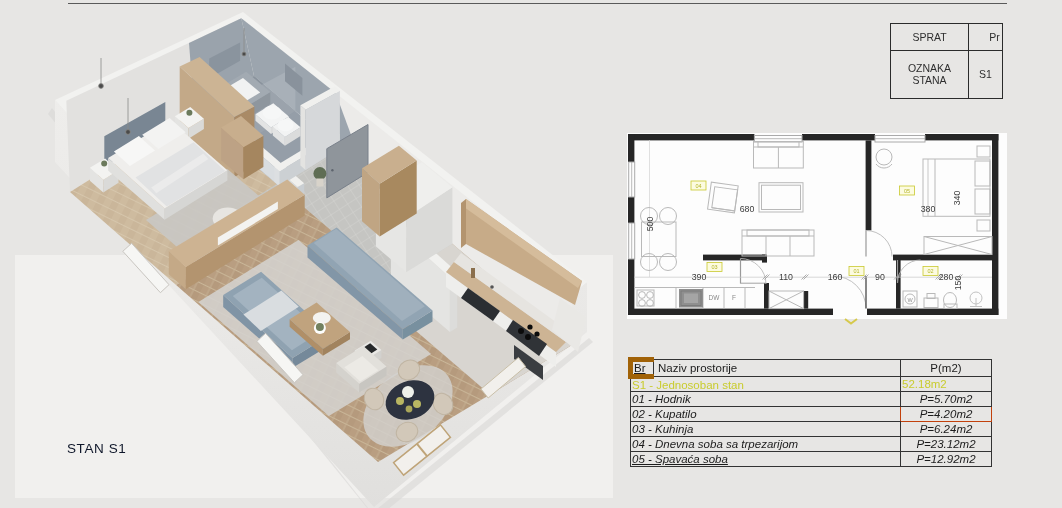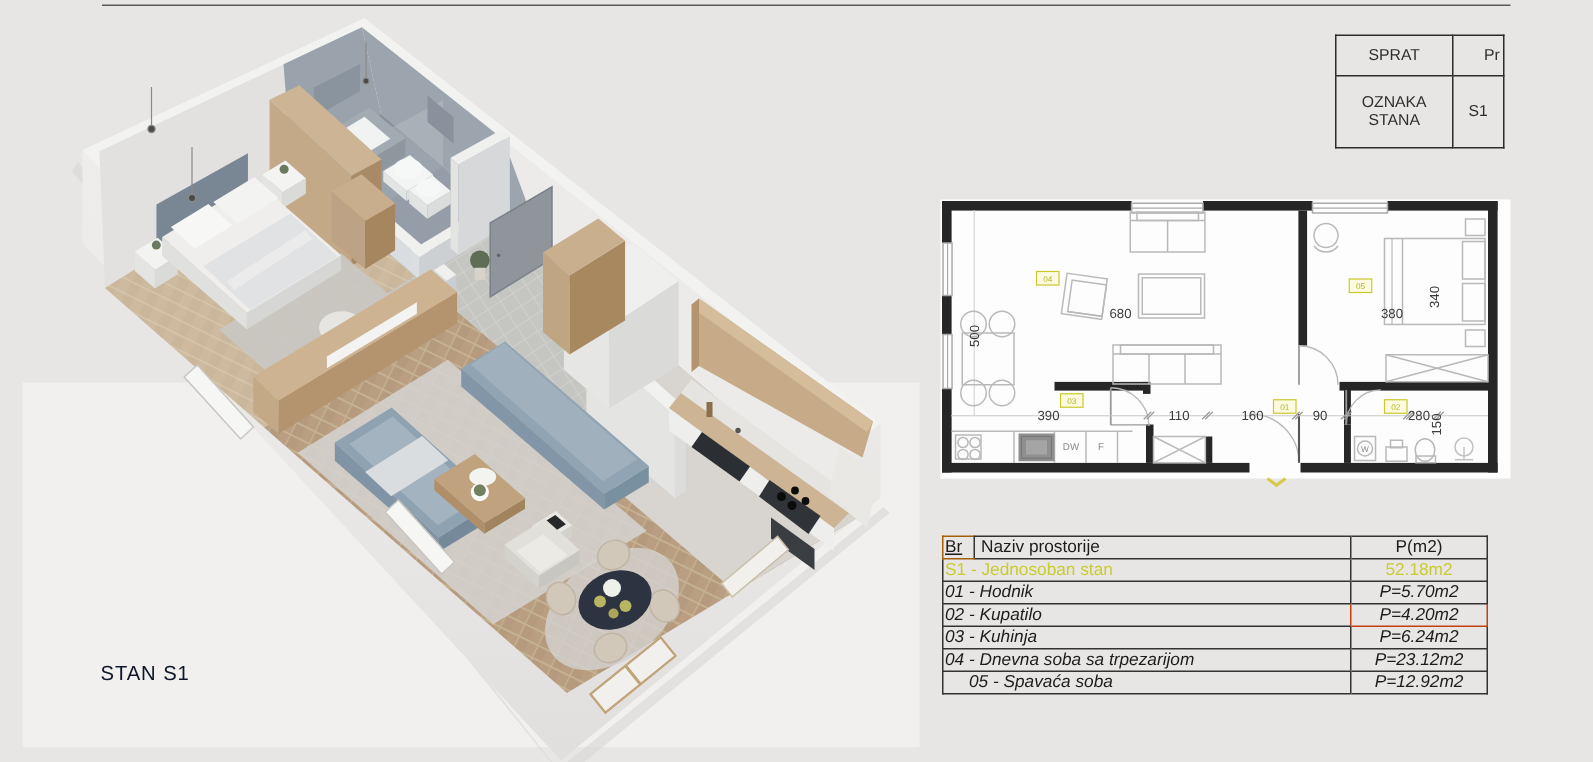--- a/index.html
+++ b/index.html
@@ -439,42 +439,42 @@
   <tr>
         <td style="border:1.6px solid #2b2b2b;">OZNAKA<br>STANA</td>
         <td style="border:1.6px solid #2b2b2b;">S1</td>
       </tr>
 </tbody>
   </table>
 
 <table class="abs" style="left:628px;top:357px;width:364px;border-collapse:collapse;font-size:11.5px;color:#1c1c1c;">
   <tbody>
       <tr style="height:12px;">
-        <td style="border:1px solid #a16207;border-right:1px solid #333;width:18px;padding:0 1px;text-decoration:underline;">Br</td>
+        <td style="border:5px solid #a16207;border-right:1px solid #333;width:18px;padding:0 1px;text-decoration:underline;">Br</td>
         <td style="border-top:1px solid #333;border-bottom:1px solid #333;padding:0 4px;">Naziv prostorije</td>
         <td style="border:1px solid #333;width:88px;text-align:center;">P(m2)</td>
       </tr>
   <tr style="height:14.4px;color:#c9cc2e;">
         <td colspan="2" style="border:1px solid #333;border-right:none;padding:0 1px;">S1 - Jednosoban stan</td>
-        <td style="border:1px solid #333;text-align:center;">52.18m2</td>
+        <td style="border:1px solid #333;">52.18m2</td>
       </tr>
   <tr style="height:14.4px;font-style:italic;">
         <td colspan="2" style="border:1px solid #333;border-right:none;padding:0 1px;">01 - Hodnik</td>
         <td style="border:1px solid #333;text-align:center;">P=5.70m2</td>
       </tr>
   <tr style="height:14px;font-style:italic;">
         <td colspan="2" style="border:1px solid #333;border-right:none;padding:0 1px;">02 - Kupatilo</td>
         <td style="border:1px solid #c2410c;text-align:center;">P=4.20m2</td>
       </tr>
   <tr style="height:14.4px;font-style:italic;">
         <td colspan="2" style="border:1px solid #333;border-right:none;padding:0 1px;">03 - Kuhinja</td>
         <td style="border:1px solid #333;text-align:center;">P=6.24m2</td>
       </tr>
   <tr style="height:14.4px;font-style:italic;">
         <td colspan="2" style="border:1px solid #333;border-right:none;padding:0 1px;">04 - Dnevna soba sa trpezarijom</td>
         <td style="border:1px solid #333;text-align:center;">P=23.12m2</td>
       </tr>
   <tr style="height:14.4px;font-style:italic;">
-        <td colspan="2" style="border:1px solid #333;border-right:none;padding:0 17px;">05 - Spavaća soba</td>
+        <td colspan="2" style="border:1px solid #333;border-right:none;padding:0 1px;text-decoration:underline;">05 - Spavaća soba</td>
         <td style="border:1px solid #333;text-align:center;margin-left:28px;">P=12.92m2</td>
       </tr>
 </tbody>
   </table>
 
 </body></html>

